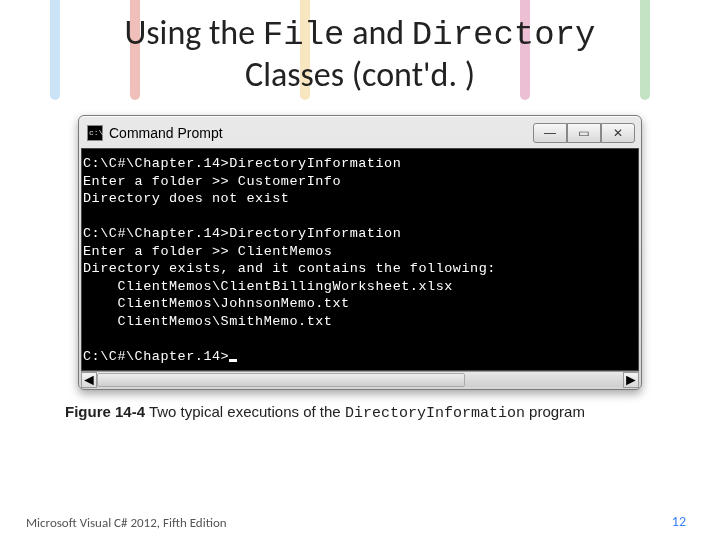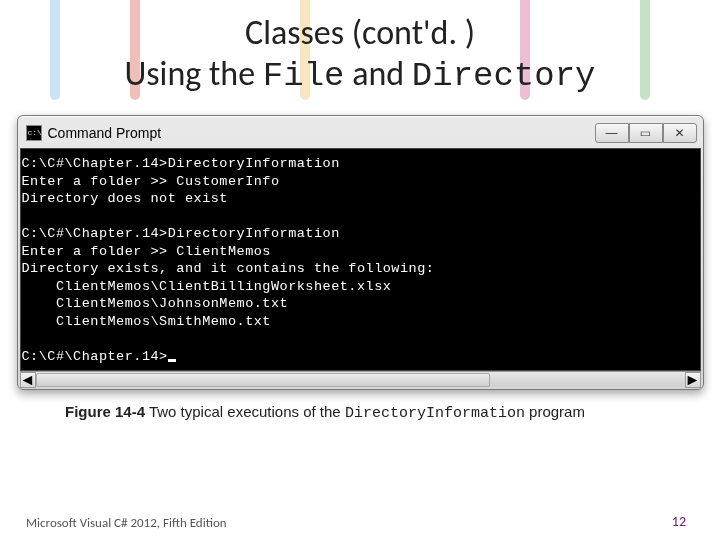--- a/index.html
+++ b/index.html
@@ -25,21 +25,21 @@
     padding-top: 12px;
     padding-bottom: 8px;
   }
   .title-line {
     font-family: Calibri, sans-serif;
     font-size: 34px;
     color: #222;
   }
   .mono { font-family: "Courier New", monospace; }
   .terminal-area {
-    width: 687px;
+    width: 564px;
     margin: 12px auto 6px auto;
     position: relative;
     z-index: 2;
   }
   .win-frame {
     background: linear-gradient(#e9e9e9, #d6d6d6);
     border: 1px solid #7a7a7a;
     border-radius: 6px;
     box-shadow: 0 4px 10px rgba(0,0,0,.35), inset 0 1px 0 #fff;
     padding: 2px;
@@ -116,39 +116,39 @@
   .footer-left {
     position: absolute;
     bottom: 10px; left: 26px;
     font: 13px Calibri, sans-serif;
     color: #555;
   }
   .footer-right {
     position: absolute;
     bottom: 10px; right: 34px;
     font: 14px Calibri, sans-serif;
-    color: #701a75;
+    color: #3b82f6;
   }
 </style>
 </head>
 <body>
 
 <div class="bg-stripes" id="stripes">
     <div class="stripe" style="left: 50px; background: rgb(107, 176, 232);"></div>
     <div class="stripe" style="left: 130px; background: rgb(217, 74, 58);"></div>
     <div class="stripe" style="left: 300px; background: rgb(232, 184, 74);"></div>
     <div class="stripe" style="left: 520px; background: rgb(204, 74, 136);"></div>
     <div class="stripe" style="left: 640px; background: rgb(90, 176, 90);"></div>
   </div>
 
 <div class="title-wrap">
-  <div class="title-line">Classes (cont'd. )</div>
   <div class="title-line">
     <span>Using the </span><span class="mono">File</span><span> and </span><span class="mono">Directory</span>
   </div>
+  <div class="title-line">Classes (cont'd. )</div>
 </div>
 
 <div class="terminal-area">
   <div class="win-frame">
     <div class="titlebar">
       <div class="sys-icon"></div>
       <div class="tb-title">Command Prompt</div>
       <div class="win-btns">
         <div class="win-btn">
             <span>—</span>

